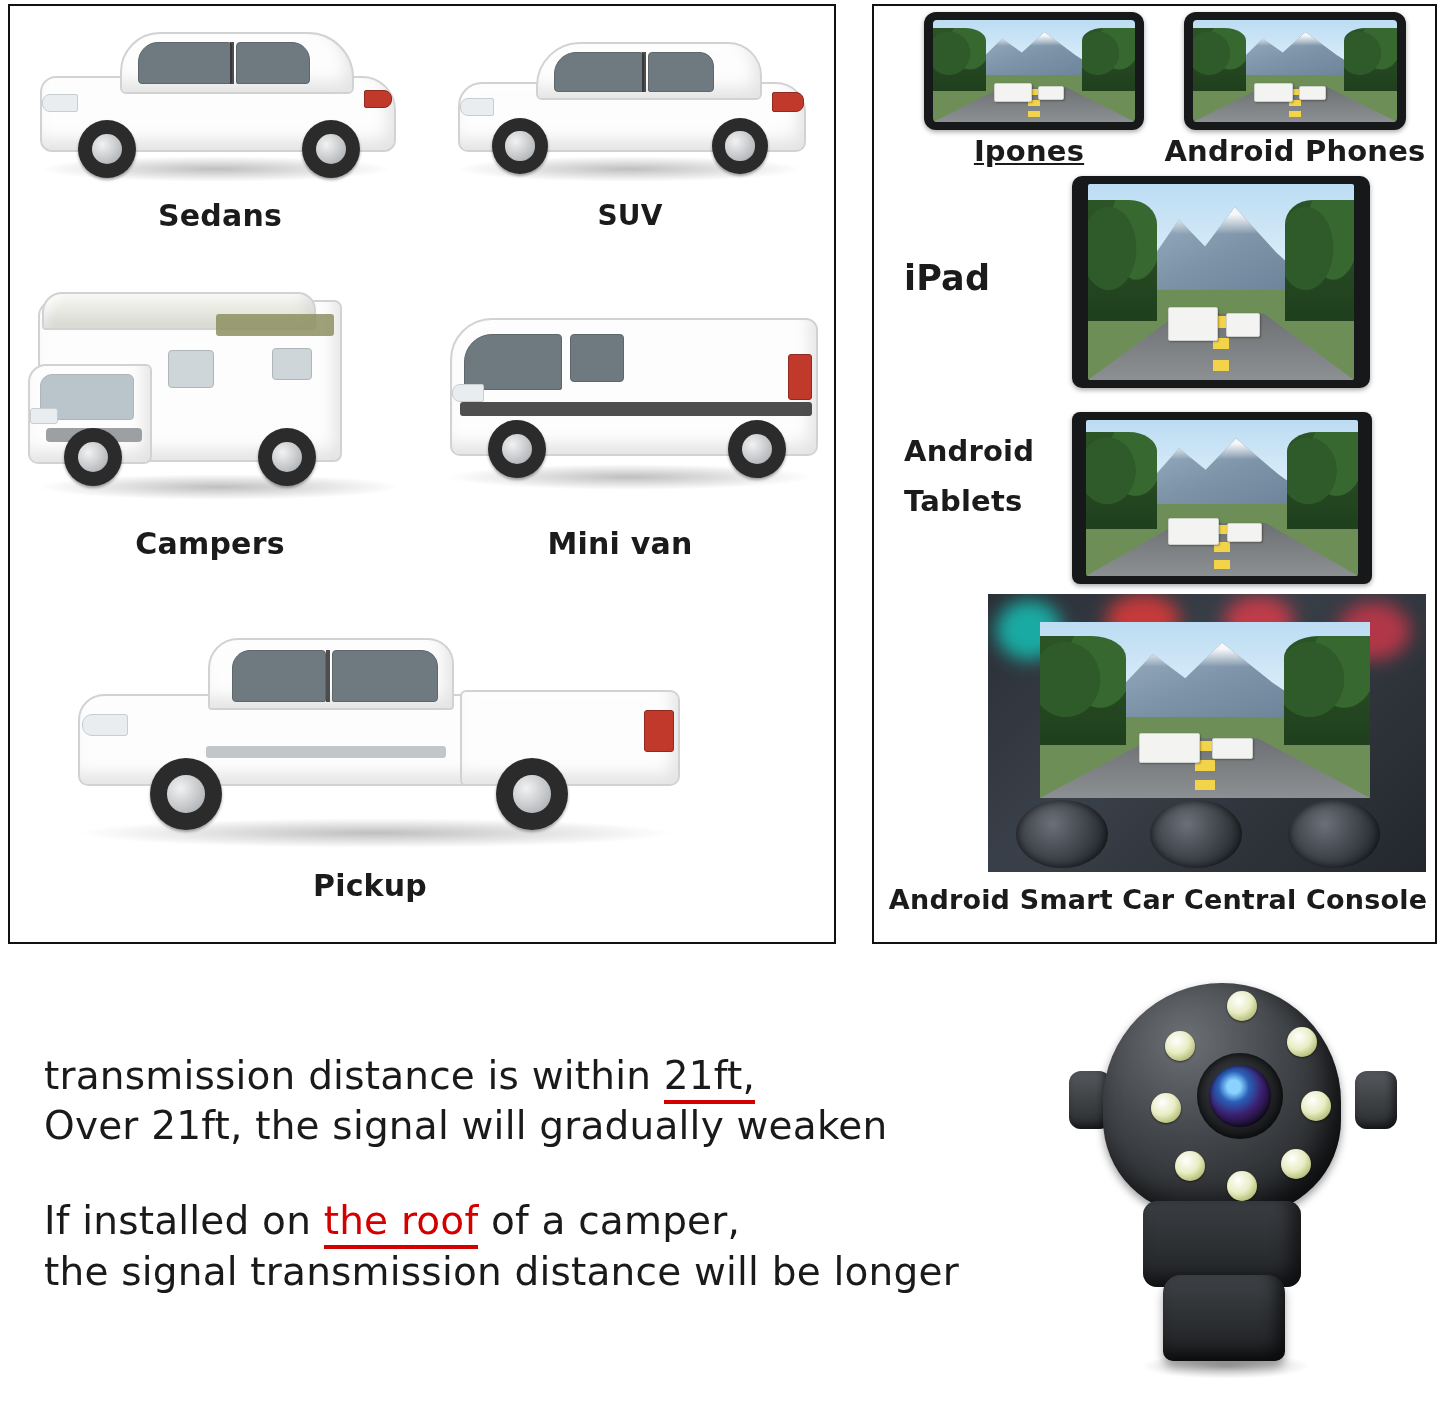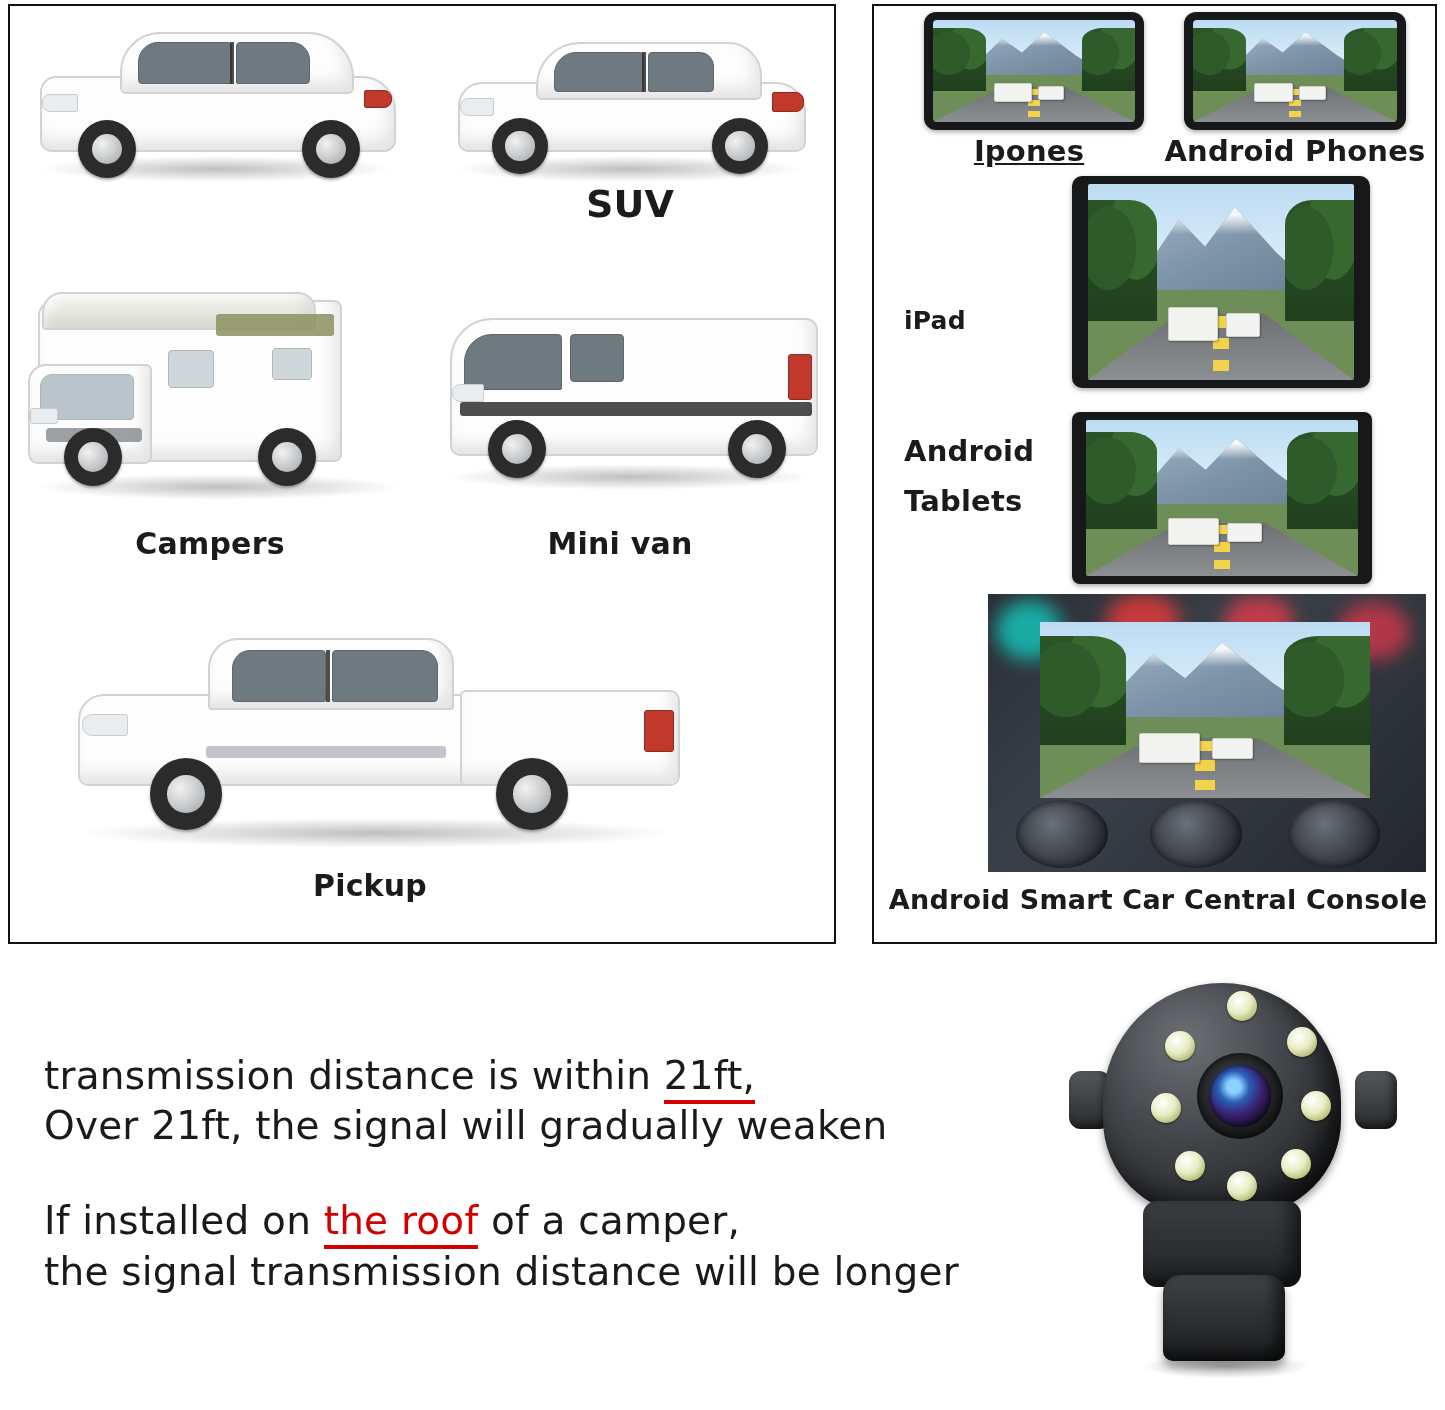--- a/index.html
+++ b/index.html
@@ -284,21 +284,22 @@
     <div class="body" style="left:96px; top:22px; width:222px; height:54px; border-radius:44px 34px 6px 6px;"></div>
     <div class="glass dark" style="left:114px; top:32px; width:88px; height:38px; border-radius:22px 4px 2px 4px;"></div>
     <div class="glass dark" style="left:208px; top:32px; width:64px; height:38px; border-radius:4px 14px 4px 2px;"></div>
     <div class="trim" style="left:202px; top:32px; width:4px; height:40px;"></div>
     <div class="lamp" style="left:20px; top:78px; width:32px; height:16px; border-radius:8px 2px 2px 8px;"></div>
     <div class="lamp red" style="left:332px; top:72px; width:30px; height:18px; border-radius:2px 8px 8px 2px;"></div>
     <div class="wheel" style="left:52px; top:98px; width:56px; height:56px;"></div>
     <div class="wheel" style="left:272px; top:98px; width:56px; height:56px;"></div>
   </div>
 
-  <div class="caption" style="left:470px; top:176px; width:300px; font-size:38px;">SUV</div>
+  <div class="caption" style="left:60px; top:192px; width:300px; font-size:30px;">Sedans</div>
+  <div class="caption" style="left:470px; top:193px; width:300px; font-size:28px;">SUV</div>
 
   <div class="veh" style="left:10px; top:272px; width:400px; height:230px;">
     <div class="shadow" style="left:16px; top:196px; width:366px; height:26px;"></div>
     <div class="body" style="left:18px; top:22px; width:300px; height:158px; border-radius:16px 8px 8px 8px;"></div>
     <div class="body" style="left:22px; top:14px; width:270px; height:34px; border-radius:20px 18px 4px 4px; background:#eceee6;"></div>
     <div class="body" style="left:8px; top:86px; width:120px; height:96px; border-radius:18px 6px 8px 10px;"></div>
     <div class="glass" style="left:20px; top:96px; width:92px; height:44px; border-radius:12px 6px 4px 4px; background:#b9c5cb;"></div>
     <div class="glass" style="left:148px; top:72px; width:44px; height:36px; border-radius:4px;"></div>
     <div class="glass" style="left:252px; top:70px; width:38px; height:30px; border-radius:4px;"></div>
     <div class="trim" style="left:26px; top:150px; width:96px; height:14px; border-radius:4px; background:#8b8f93;"></div>
@@ -377,21 +378,21 @@
     <div class="screen" style="left:16px; top:8px; width:266px; height:196px; border-radius:2px;">
       <div class="sc-mtn"></div>
         <div class="sc-grass"></div>
         <div class="sc-road"></div>
       <div class="sc-trees-l"></div>
         <div class="sc-trees-r"></div>
       <div class="sc-rv"></div>
         <div class="sc-rv small"></div>
     </div>
   </div>
-  <div class="caption" style="left:30px; top:252px; width:150px; font-size:25px; text-align:left;margin-top:48px;">iPad</div>
+  <div class="caption" style="left:30px; top:252px; width:150px; font-size:35px; text-align:left;">iPad</div>
 
   <div class="device" style="left:198px; top:406px; width:300px; height:172px;">
     <div class="frame" style="left:0; top:0; width:300px; height:172px; border-radius:8px;"></div>
     <div class="screen" style="left:14px; top:8px; width:272px; height:156px; border-radius:2px;">
       <div class="sc-mtn"></div>
         <div class="sc-grass"></div>
         <div class="sc-road"></div>
       <div class="sc-trees-l"></div>
         <div class="sc-trees-r"></div>
       <div class="sc-rv"></div>

